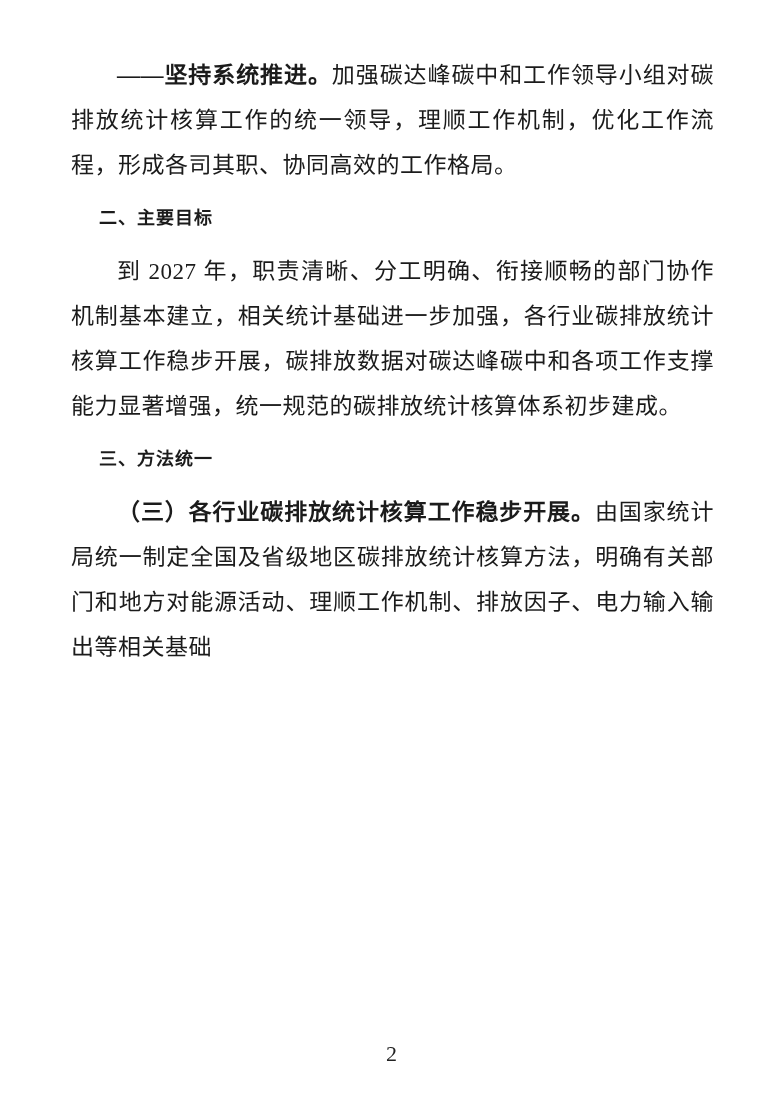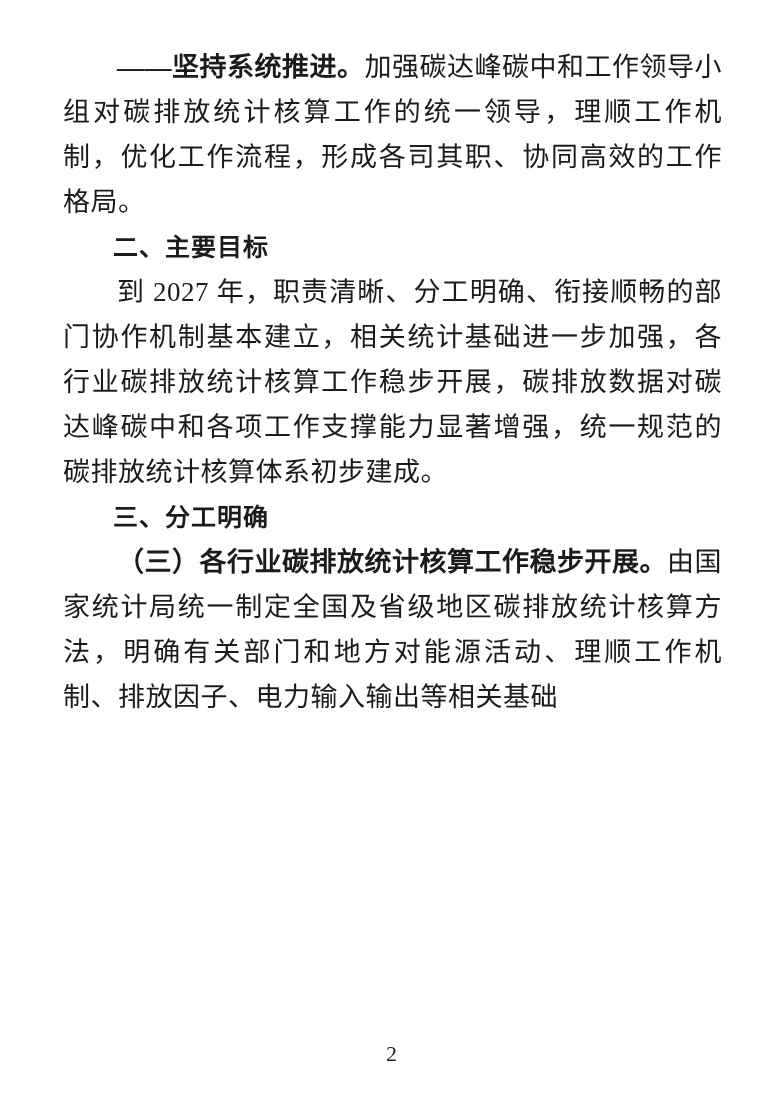--- a/index.html
+++ b/index.html
@@ -12,33 +12,33 @@
     width: 783px;
     height: 1093px;
     background: #ffffff;
     box-sizing: border-box;
     padding: 45px 61px 0 63px;
     font-family: "Liberation Serif", "DejaVu Serif", serif;
     color: #1b1b1b;
     overflow: hidden;
   }
   .para {
-    margin: 0;
-    font-size: 27px;
+    margin: 8px;
+    font-size: 23px;
     line-height: 45px;
     text-align: justify;
     text-indent: 2em;
     letter-spacing: 0.5px;
   }
   .para .lead {
     font-weight: bold;
   }
   .heading {
     margin: 0;
-    font-size: 25px;
+    font-size: 18px;
     line-height: 45px;
     text-indent: 2em;
     font-weight: bold;
     font-family: "Liberation Sans", "DejaVu Sans", sans-serif;
     letter-spacing: 1px;
   }
   .footer {
     position: absolute;
     left: 0;
     bottom: 26px;
@@ -57,21 +57,21 @@
 
   <p class="para"><span class="lead">——坚持系统推进。</span><span>加强碳达峰碳中和工作领导小组对碳排放统计核算工作的统一领导，理顺工作机制，优化工作流程，形成各司其职、协同高效的工作格局。</span></p>
 
 
 
   <h2 class="heading">二、主要目标</h2>
 
   <p class="para"><span class="lead"></span><span>到 2027 年，职责清晰、分工明确、衔接顺畅的部门协作机制基本建立，相关统计基础进一步加强，各行业碳排放统计核算工作稳步开展，碳排放数据对碳达峰碳中和各项工作支撑能力显著增强，统一规范的碳排放统计核算体系初步建成。</span></p>
 
 
-  <h2 class="heading">三、分工明确</h2>
+  <h2 class="heading">三、方法统一</h2>
 
   <p class="para"><span class="lead">（三）各行业碳排放统计核算工作稳步开展。</span><span>由国家统计局统一制定全国及省级地区碳排放统计核算方法，明确有关部门和地方对能源活动、理顺工作机制、排放因子、电力输入输出等相关基础</span></p>
 
   <div class="footer">
     <span>2</span>
   </div>
 
 </div>
 
 </body></html>

